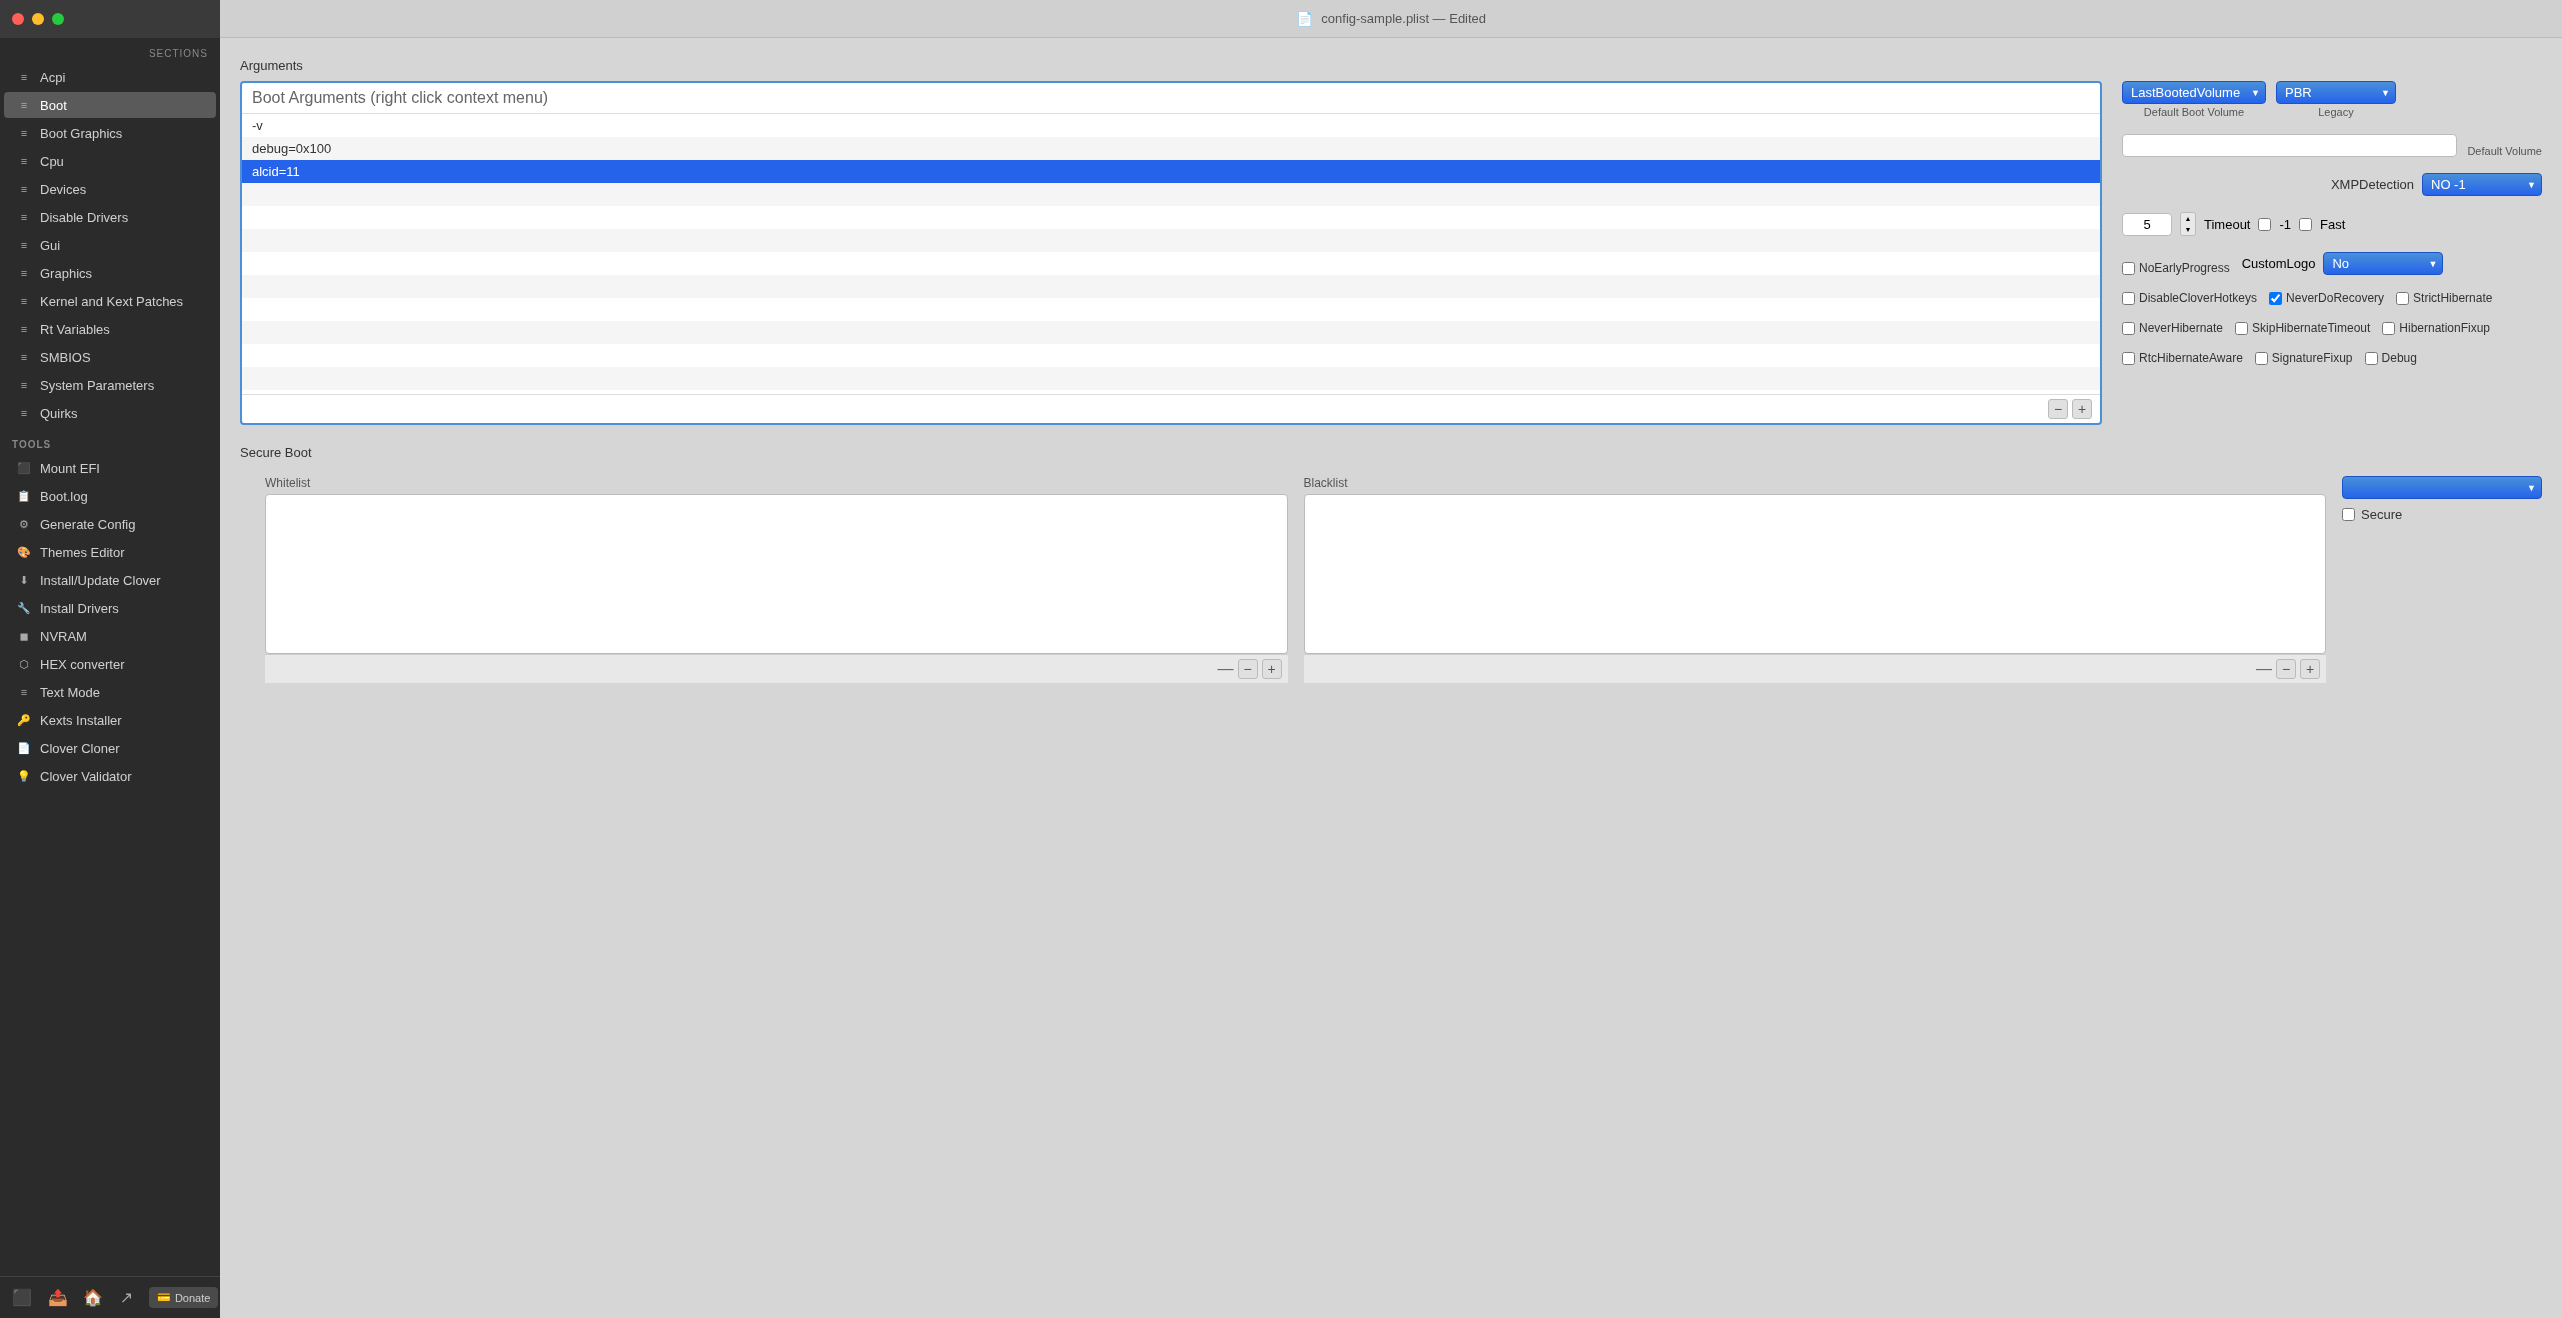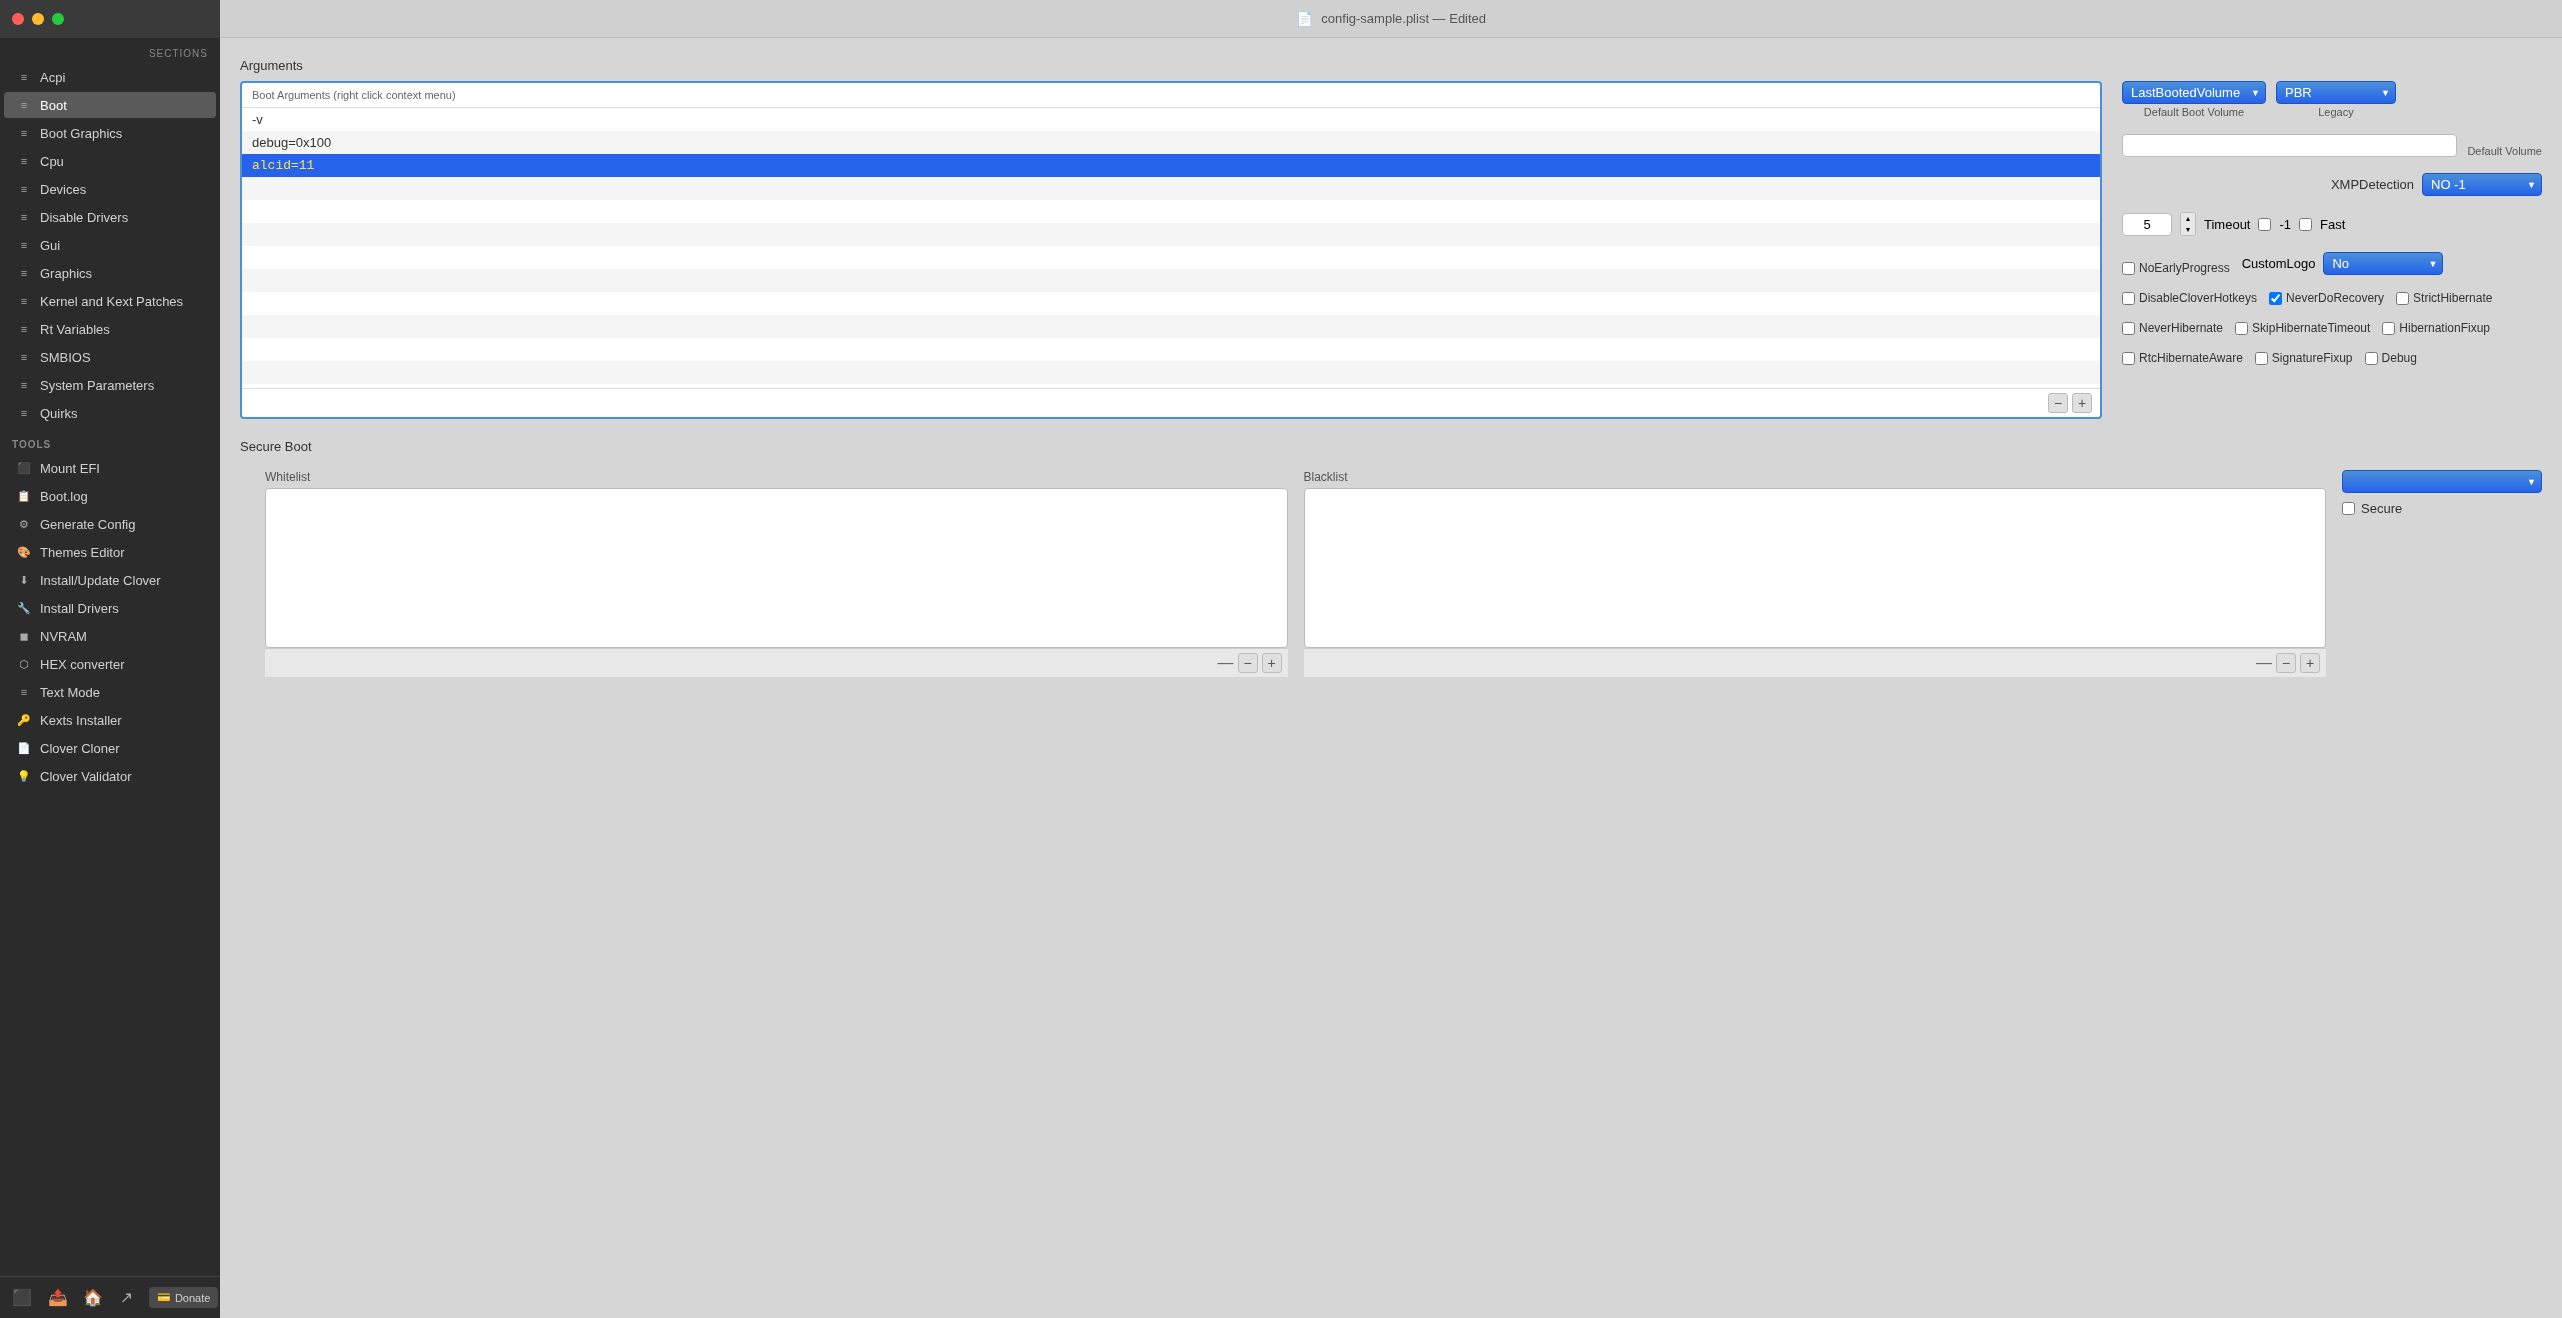--- a/index.html
+++ b/index.html
@@ -151,32 +151,31 @@
       flex: 1;
       background: white;
       border: 2px solid #4a90d9;
       border-radius: 4px;
       min-height: 300px;
     }
     .args-list-header {
       padding: 6px 10px;
       border-bottom: 1px solid #ddd;
       color: #666;
-      font-size: 11px;
+      font-size: 16px;
     }
     .args-list-item {
       padding: 4px 10px;
       font-size: 13px;
       color: #333;
     }
     .args-list-item:nth-child(even) { background: #f5f5f5; }
     .args-list-item.selected {
       background: #2563eb;
-      color: #fde047;
-      font-family: Liberation Mono, monospace;
+      color: #ffffff;
     }
     .args-list-footer {
       display: flex;
       justify-content: flex-end;
       align-items: center;
       padding: 4px 8px;
       gap: 4px;
       border-top: 1px solid #ddd;
     }
     .args-btn {

